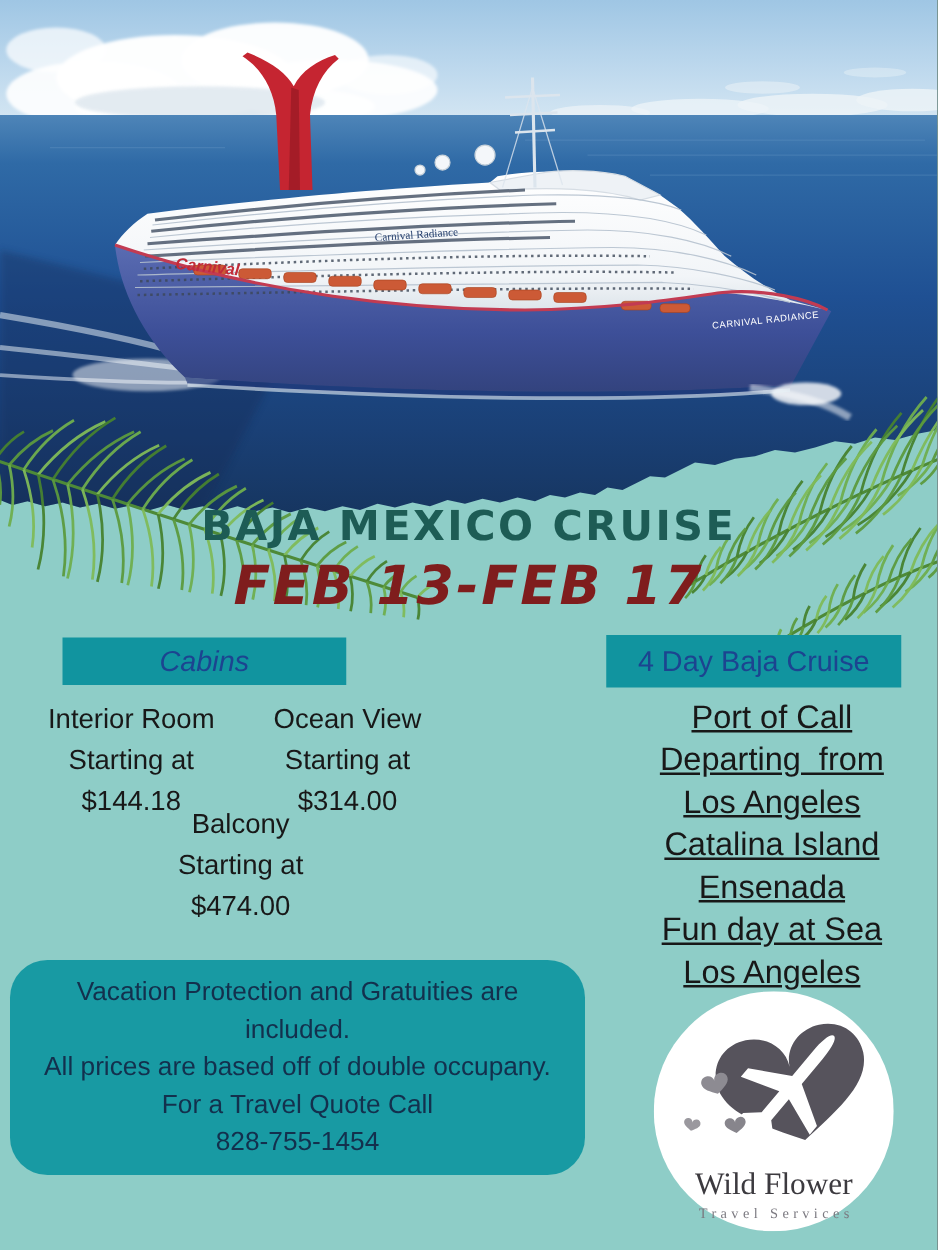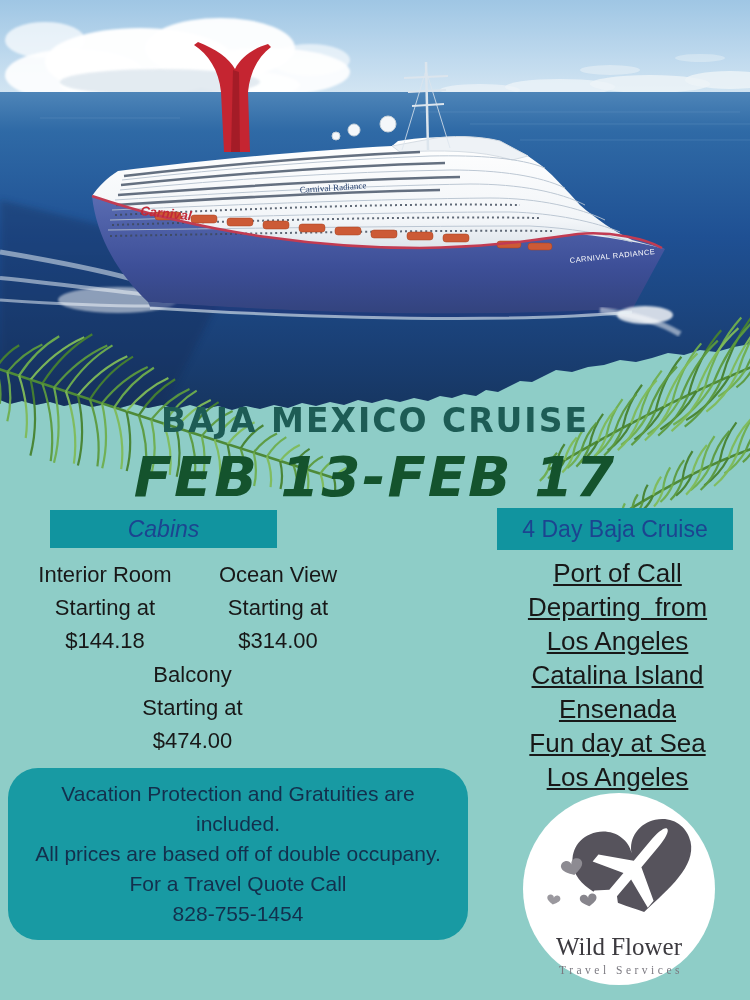--- a/index.html
+++ b/index.html
@@ -7,29 +7,29 @@
           font-family:"Liberation Sans",sans-serif;}
   .photo{position:absolute;left:0;top:0;width:750px;height:415px;z-index:1;
          clip-path:polygon(0 0,750px 0,750px 344px,734px 347px,716px 352px,700px 350px,684px 355px,668px 353px,652px 358px,636px 362px,620px 360px,604px 365px,588px 367px,572px 372px,556px 370px,544px 376px,532px 382px,520px 381px,508px 387px,498px 392px,486px 390px,476px 396px,464px 394px,452px 398px,440px 396px,428px 401px,414px 398px,400px 402px,386px 399px,372px 403px,358px 400px,344px 405px,330px 402px,316px 406px,302px 403px,288px 408px,274px 405px,260px 409px,246px 406px,232px 410px,218px 406px,204px 409px,190px 405px,176px 409px,162px 405px,148px 408px,134px 404px,120px 408px,106px 404px,92px 407px,78px 403px,64px 406px,50px 402px,36px 405px,22px 401px,10px 404px,0 400px);}
   .palms{position:absolute;left:0;top:0;width:750px;height:1000px;z-index:5;pointer-events:none;}
   .content{position:absolute;left:0;top:0;width:750px;height:1000px;z-index:10;}
   .title{position:absolute;left:0;top:401px;width:750px;text-align:center;
          font-family:"DejaVu Sans",sans-serif;font-weight:bold;font-size:33px;
          letter-spacing:2px;color:#1d5c55;}
   .dates{position:absolute;left:0;top:444px;width:750px;text-align:center;
          font-family:"DejaVu Sans",sans-serif;font-weight:bold;font-style:italic;
-         font-size:56px;letter-spacing:2px;color:#14532d;}
+         font-size:43px;letter-spacing:2px;color:#7f1d1d;}
   .hbox{position:absolute;background:#11949f;color:#1c4490;display:flex;
         align-items:center;justify-content:center;font-size:23px;}
   .hbox.cabins{left:26px;top:510px;width:227px;height:38px;font-style:italic;margin-left:24px;}
-  .hbox.itin{left:497px;top:508px;width:236px;height:42px;}
+  .hbox.itin{left:485px;top:508px;width:236px;height:42px;}
   .cab{position:absolute;text-align:center;font-size:22px;line-height:33px;color:#181818;}
   .cab.interior{left:10px;top:558px;width:190px;}
   .cab.ocean{left:196px;top:558px;width:164px;}
-  .cab.balcony{left:90px;top:658px;width:205px;}
+  .cab.balcony{left:90px;top:642px;width:205px;}
   .itinlist{position:absolute;left:495px;top:556px;width:245px;text-align:center;
             font-size:26px;line-height:34px;color:#181818;text-decoration:underline;}
   .itin-line{white-space:pre-wrap;}
   .notes{position:absolute;left:8px;top:768px;width:460px;box-sizing:border-box;
          background:#189aa3;border-radius:30px;padding:11px 18px;
          color:#13304d;font-size:21px;line-height:30px;text-align:center;}
   .notes p{margin:0;}
   .logo{position:absolute;left:523px;top:793px;width:192px;height:192px;}
 </style>
 </head>

